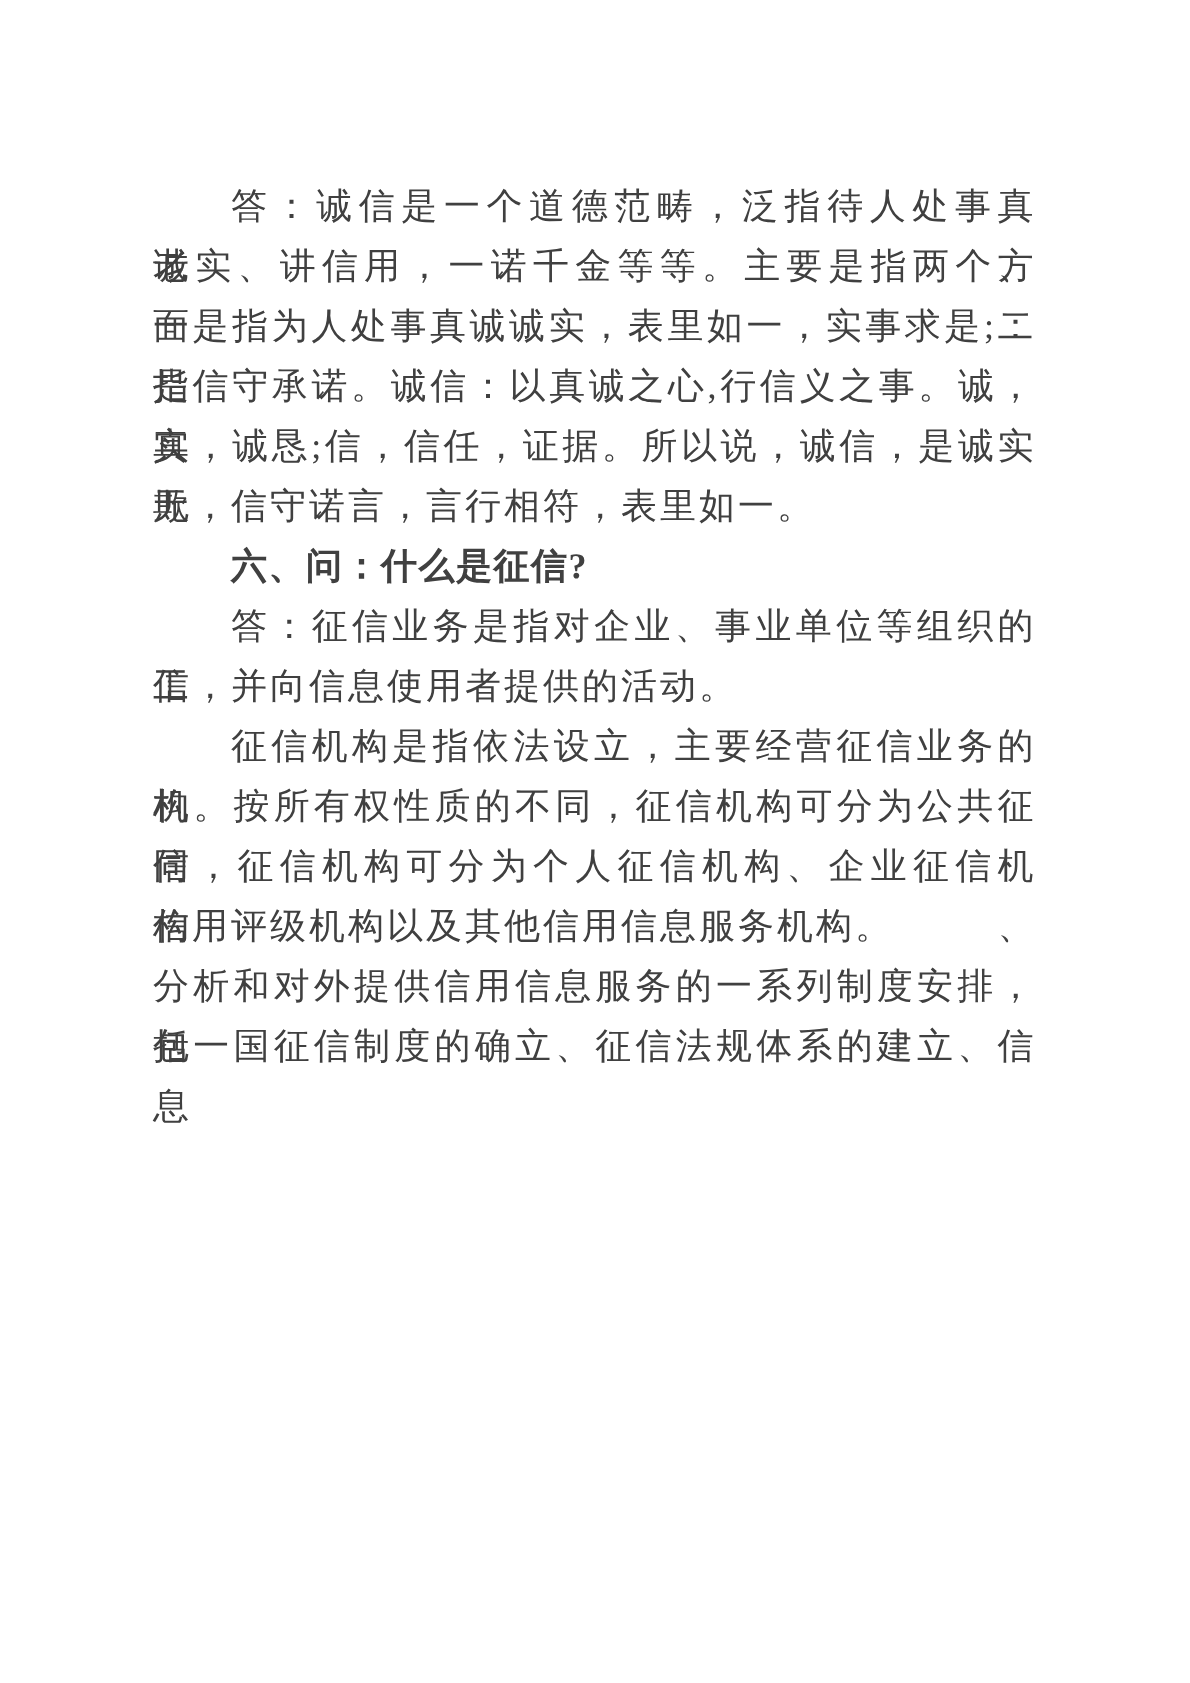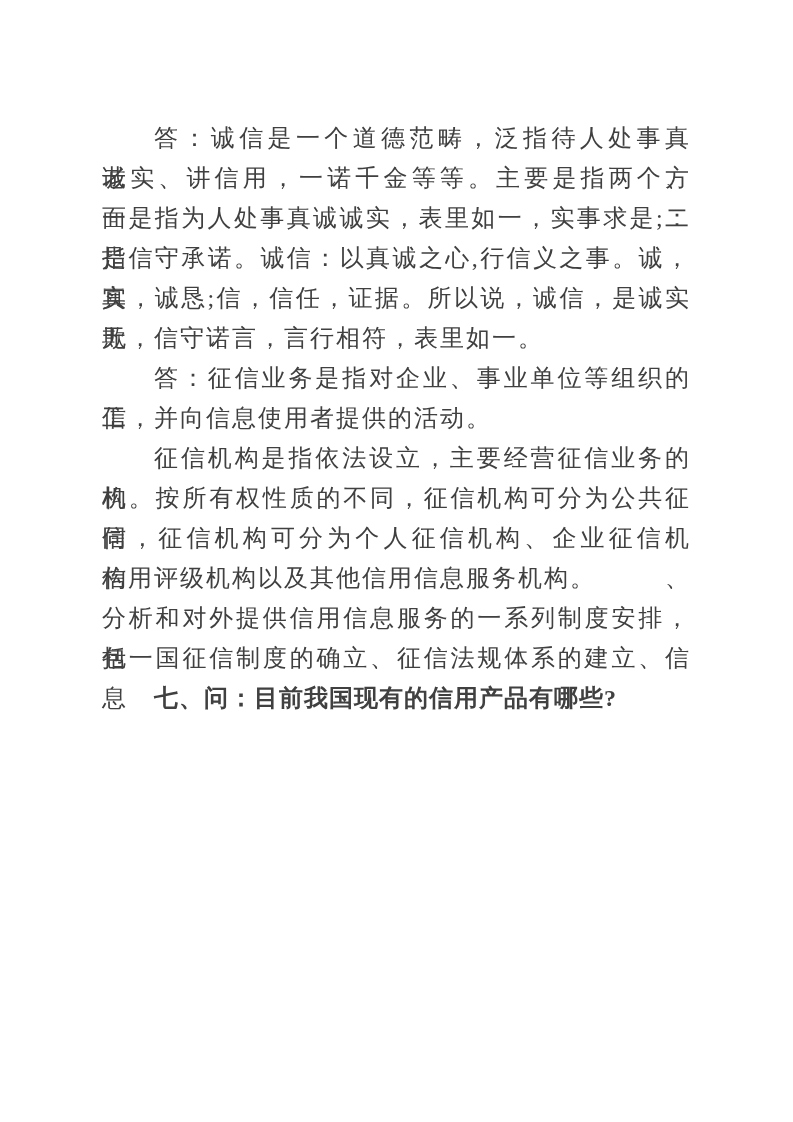--- a/index.html
+++ b/index.html
@@ -55,28 +55,28 @@
 <div class="page">
   <div class="text-block">
 
     <div class="line fill first">答：诚信是一个道德范畴，泛指待人处事真诚、</div>
     <div class="line fill">老实、讲信用，一诺千金等等。主要是指两个方面：</div>
     <div class="line fill">一是指为人处事真诚诚实，表里如一，实事求是;二是</div>
     <div class="line fill">指信守承诺。诚信：以真诚之心,行信义之事。诚，真</div>
     <div class="line fill">实，诚恳;信，信任，证据。所以说，诚信，是诚实无</div>
     <div class="line last">欺，信守诺言，言行相符，表里如一。</div>
 
+    <div class="line heading">六、问：什么是征信?</div>
 
     <div class="line fill first">答：征信业务是指对企业、事业单位等组织的信</div>
     <div class="line last">工，并向信息使用者提供的活动。</div>
 
     <div class="line fill first">征信机构是指依法设立，主要经营征信业务的机</div>
     <div class="line fill">构。按所有权性质的不同，征信机构可分为公共征信</div>
     <div class="line fill">同，征信机构可分为个人征信机构、企业征信机构、</div>
     <div class="line last">信用评级机构以及其他信用信息服务机构。</div>
 
     <div class="line fill">分析和对外提供信用信息服务的一系列制度安排，包</div>
     <div class="line fill">括一国征信制度的确立、征信法规体系的建立、信息</div>
 
-    <div class="line heading">七、问：目前我国现有的信用产品有哪些?</div>
 
   </div>
 </div>
 
 </body></html>

